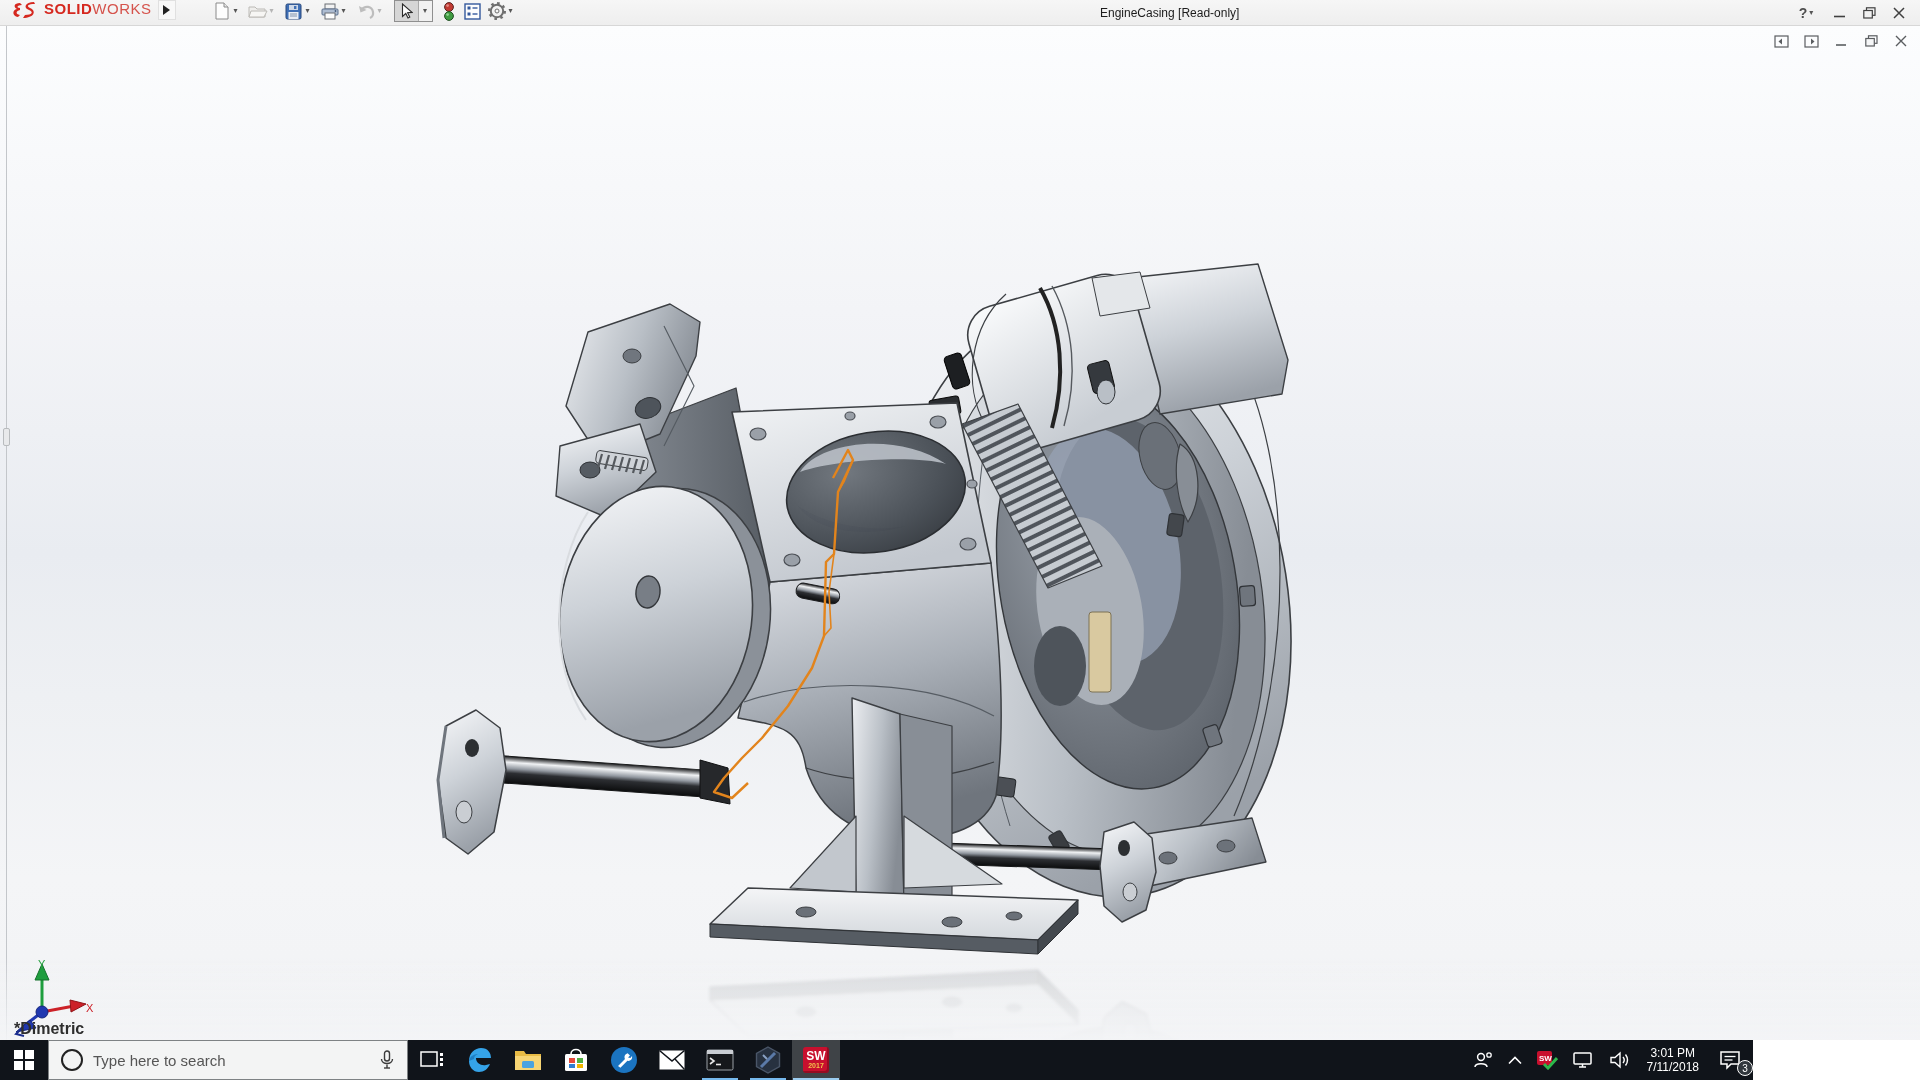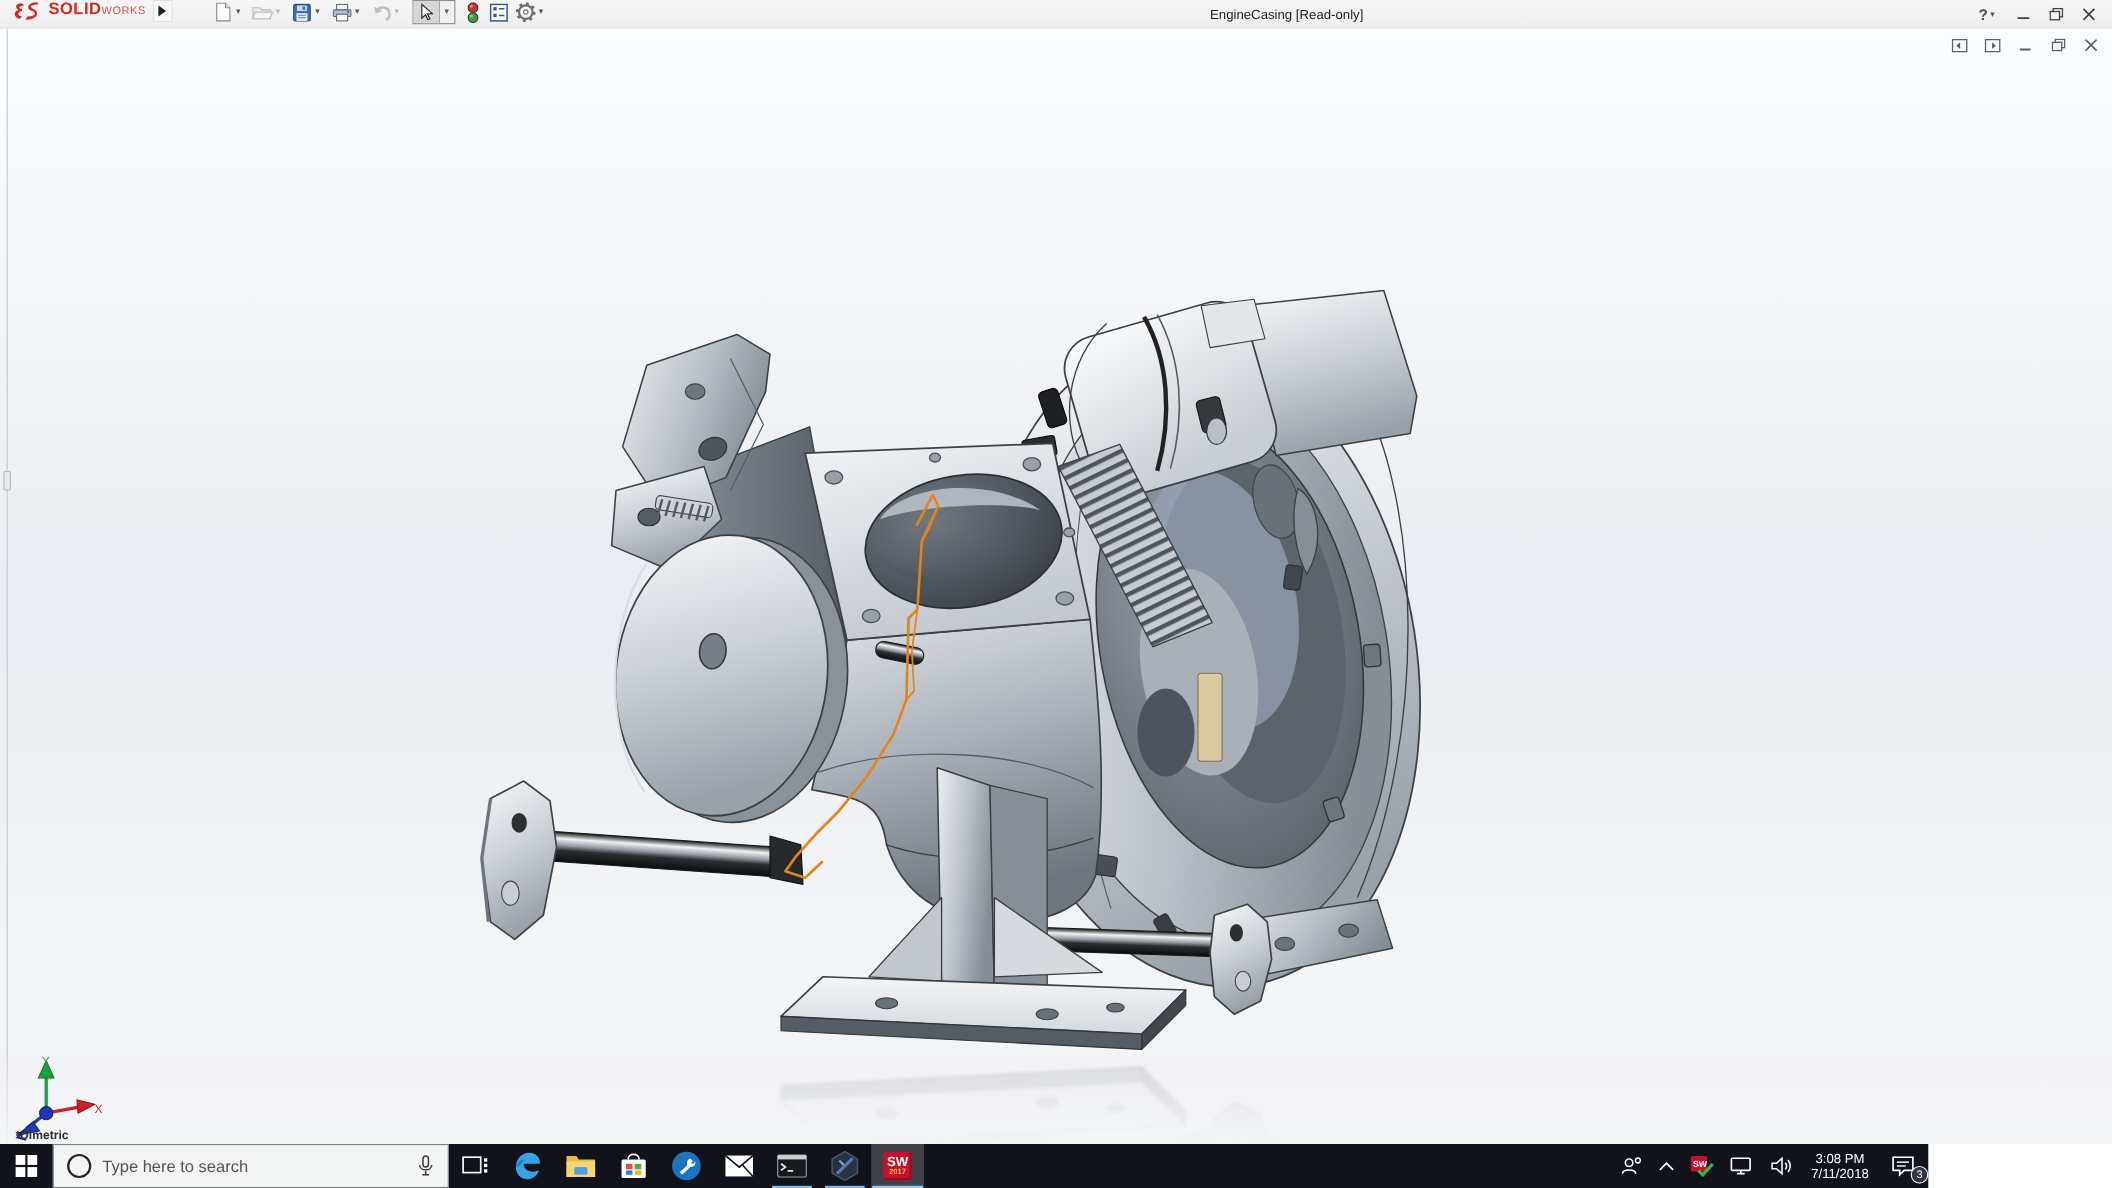--- a/index.html
+++ b/index.html
@@ -7,21 +7,21 @@
   body { font-family:"Liberation Sans","DejaVu Sans",sans-serif; }
   .screen { position:relative; width:1920px; height:1080px; background:#fff; }
 
   
   .titlebar { position:absolute; top:0; left:0; width:1920px; height:26px;
     background:linear-gradient(#f6f6f6,#eeeeee); border-bottom:1px solid #d7d7d7;
     display:flex; align-items:flex-start; }
   .logo { display:flex; align-items:baseline; margin-left:10px; cursor:default; }
   .logo-glyph { width:30px; height:20px; margin-right:4px; align-self:center; }
   .logo-bold { color:#d5281f; font-weight:bold; font-size:15px; letter-spacing:.5px; }
-  .logo-light { color:#d5534c; font-weight:400; font-size:10px; letter-spacing:.5px; }
+  .logo-light { color:#d5534c; font-weight:400; font-size:15px; letter-spacing:.5px; }
   .tb-expand { width:18px; height:20px; margin-left:6px; display:flex; align-items:center; justify-content:center;
     border:1px solid #e0e0e0; background:#f8f8f8; }
   .tb-expand svg { display:block; }
   .tb-icons { display:flex; align-items:center; margin-left:34px; }
   .tb-btn { display:flex; align-items:center; height:22px; padding:0 2px; }
   .tb-btn .ic { width:20px; height:18px; display:flex; align-items:center; justify-content:center; }
   .caret { font-size:8px; color:#555; margin:0 6px 0 2px; line-height:1; }
   .caret.dis { color:#b5b5b5; }
   .sel-group { display:flex; align-items:center; border:1px solid #8f8f8f; background:#f1f1f1; height:22px; margin:0 4px; }
   .sel-group .arrow-cell { width:24px; height:20px; background:#d6d6d6; display:flex; align-items:center; justify-content:center; border-right:1px solid #a9a9a9;}
@@ -33,21 +33,21 @@
   .help-q { font-size:14px; font-weight:bold; color:#4d4d4d; }
 
   
   .viewport { position:absolute; top:26px; left:0; width:1920px; height:1014px;
     background:linear-gradient(180deg,#fcfdfe 0%,#f3f4f7 28%,#e9ecf1 52%,#eef0f3 66%,#f4f5f7 84%,#f2f3f5 100%); }
   .vp-leftline { position:absolute; left:6px; top:0; width:1px; height:1014px; background:#c3c6ca; }
   .vp-handle { position:absolute; left:3px; top:402px; width:7px; height:18px; background:#e8e9eb; border:1px solid #b8bbbe; border-radius:2px;}
   .doc-controls { position:absolute; top:6px; right:8px; display:flex; align-items:center; gap:8px; }
   .doc-controls .dbtn { width:22px; height:18px; display:flex; align-items:center; justify-content:center; }
   .model-svg { position:absolute; inset:0; }
-  .view-label { position:absolute; left:14px; bottom:2px; font-size:11px; font-weight:bold; color:#2e2e2e; }
+  .view-label { position:absolute; left:14px; bottom:2px; font-size:16px; font-weight:bold; color:#2e2e2e; }
   .triad { position:absolute; left:8px; top:930px; }
 
   
   .taskbar { position:absolute; bottom:0; left:0; width:1753px; height:40px;
     background:#10141a; display:flex; align-items:stretch; }
   .tb-cell { width:48px; display:flex; align-items:center; justify-content:center; position:relative; }
   .tb-cell.running::after { content:""; position:absolute; left:6px; right:6px; bottom:0; height:2px; background:#76b9ed; }
   .tb-cell.active { background:rgba(255,255,255,.20); }
   .tb-cell.active::after { content:""; position:absolute; left:1px; right:1px; bottom:0; height:2px; background:#9ccdf0; }
   .searchbox { width:360px; background:#f3f4f4; border:1px solid #7e8284; margin:0; display:flex; align-items:center; position:relative; }
@@ -599,21 +599,21 @@
         </svg>
       </div>
       <div class="tray-btn">
         <svg width="24" height="20" viewBox="0 0 24 20">
           <path d="M3 7.5 L7 7.5 L12 3 L12 17 L7 12.5 L3 12.5 Z" fill="none" stroke="#fff" stroke-width="1.4"></path>
           <path d="M15 7 Q17.5 10 15 13" fill="none" stroke="#fff" stroke-width="1.4"></path>
           <path d="M17.5 4.5 Q21.5 10 17.5 15.5" fill="none" stroke="#fff" stroke-width="1.4"></path>
         </svg>
       </div>
       <div class="clock">
-        <div>3:08 PM</div>
+        <div>3:01 PM</div>
         <div>7/11/2018</div>
       </div>
       <div class="tray-btn" style="width:46px">
         <svg width="22" height="20" viewBox="0 0 22 20">
           <path d="M2 2 L20 2 L20 14 L12 14 L8 18 L8 14 L2 14 Z" fill="none" stroke="#fff" stroke-width="1.5"></path>
           <line x1="5.5" y1="6.5" x2="16.5" y2="6.5" stroke="#fff" stroke-width="1.3"></line>
           <line x1="5.5" y1="10" x2="13.5" y2="10" stroke="#fff" stroke-width="1.3"></line>
         </svg>
         <div class="badge">3</div>
       </div>

